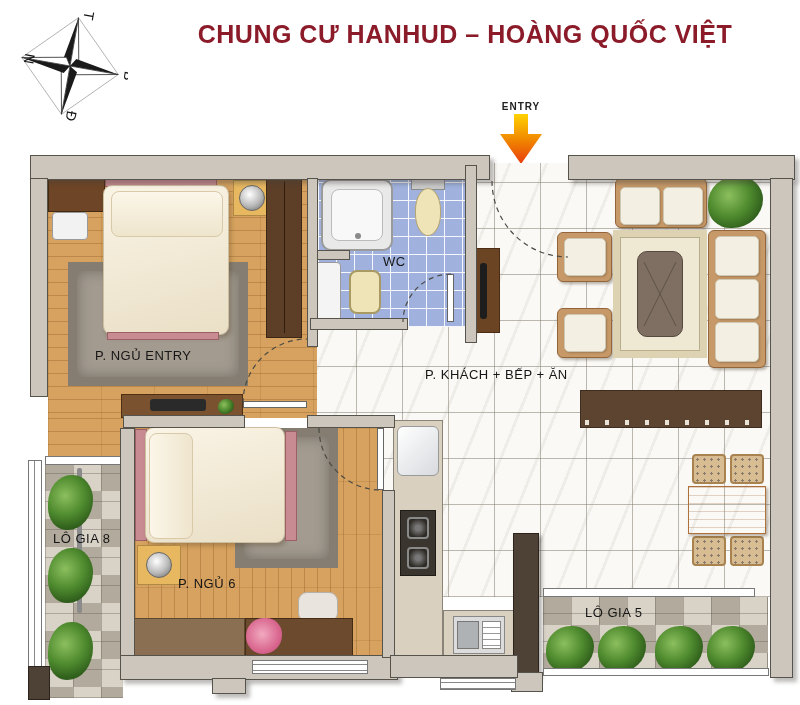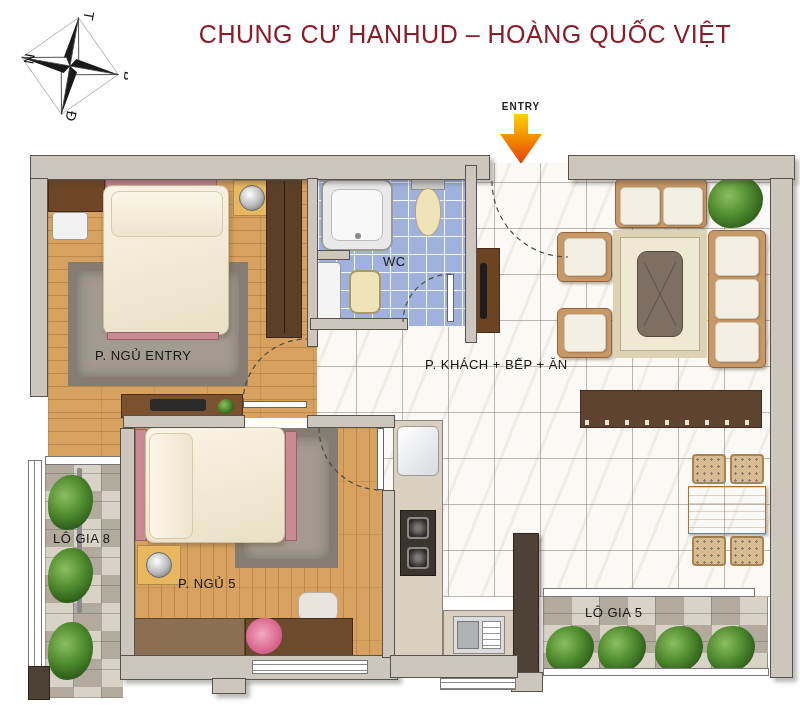--- a/index.html
+++ b/index.html
@@ -1,20 +1,20 @@
 <!DOCTYPE html>
 <html><head>
 <meta charset="utf-8">
 <style>
   html,body{margin:0;padding:0;background:#fff;}
   #stage{position:relative;width:800px;height:705px;background:#fff;overflow:hidden;
          font-family:"Liberation Sans","DejaVu Sans",sans-serif;}
   .abs{position:absolute;}
   
-  #title{left:155px;top:20px;width:620px;text-align:center;font-size:25px;font-weight:400;
+  #title{left:155px;top:20px;width:620px;text-align:center;font-size:25px;font-weight:700;
          color:#8c1b2a;letter-spacing:.5px;}
   #subtitle{left:195px;top:63px;width:400px;text-align:center;font-size:17px;font-weight:700;color:#8c1b2a;}
   #subtitle .gap{display:inline-block;width:16px;}
   #entry-label{left:493px;top:101px;width:56px;text-align:center;font-size:10px;font-weight:700;color:#222;letter-spacing:1px;}
   
   .tile-marble{background-color:#faf9f6;
     background-image:
       repeating-linear-gradient(112deg, transparent 0 14px, rgba(160,150,132,.12) 14px 17px, transparent 17px 34px),
       repeating-linear-gradient(0deg, rgba(125,118,105,.5) 0 1px, transparent 1px 46px),
       repeating-linear-gradient(90deg, rgba(125,118,105,.5) 0 1px, transparent 1px 46px);}
@@ -240,18 +240,18 @@
 
   <svg class="abs" style="left:0;top:0;pointer-events:none;" width="800" height="705" viewBox="0 0 800 705">
     <path d="M492,181 A76,76 0 0 0 568,257" fill="none" stroke="#4a4a44" stroke-width="1.2" stroke-dasharray="5,4"></path>
     <path d="M243,403 A64,64 0 0 1 307,339" fill="none" stroke="#4a4a44" stroke-width="1.2" stroke-dasharray="5,4"></path>
     <path d="M451,274 A48,48 0 0 0 403,322" fill="none" stroke="#4a4a44" stroke-width="1.2" stroke-dasharray="5,4"></path>
     <path d="M319,428 A62,62 0 0 0 381,490" fill="none" stroke="#4a4a44" stroke-width="1.2" stroke-dasharray="5,4"></path>
   </svg>
 
   <div class="rlabel" style="left:95px;top:348px;">P. NGỦ ENTRY</div>
   <div class="rlabel" style="left:383px;top:254px;">WC</div>
-  <div class="rlabel" style="left:425px;top:357px;">P. KHÁCH + BẾP + ĂN</div>
-  <div class="rlabel" style="left:178px;top:576px;">P. NGỦ 5</div>
+  <div class="rlabel" style="left:425px;top:367px;">P. KHÁCH + BẾP + ĂN</div>
+  <div class="rlabel" style="left:178px;top:576px;">P. NGỦ 6</div>
   <div class="rlabel" style="left:53px;top:531px;">LÔ GIA 8</div>
   <div class="rlabel" style="left:585px;top:605px;">LÔ GIA 5</div>
 
 </div>
 
 </body></html>

